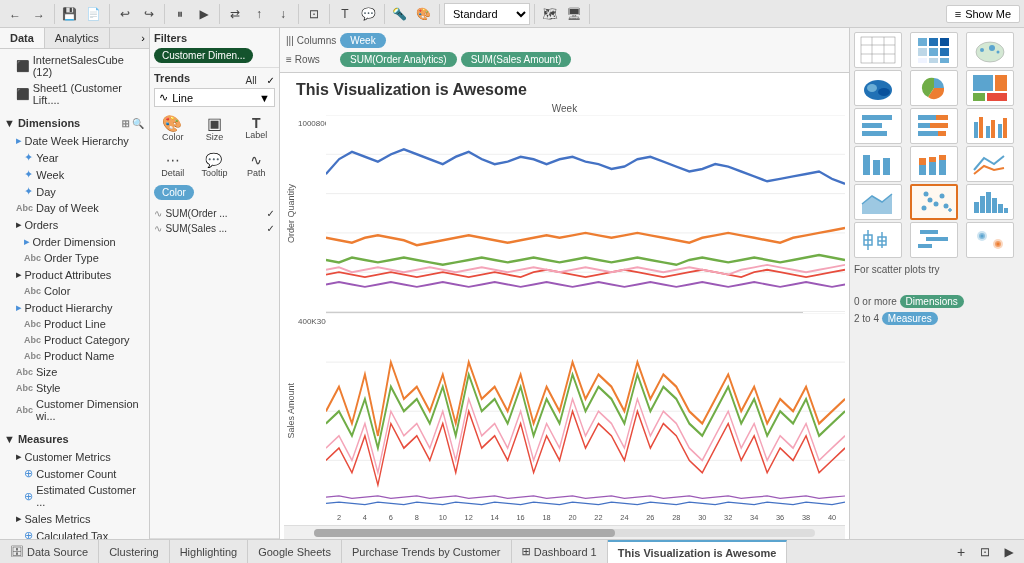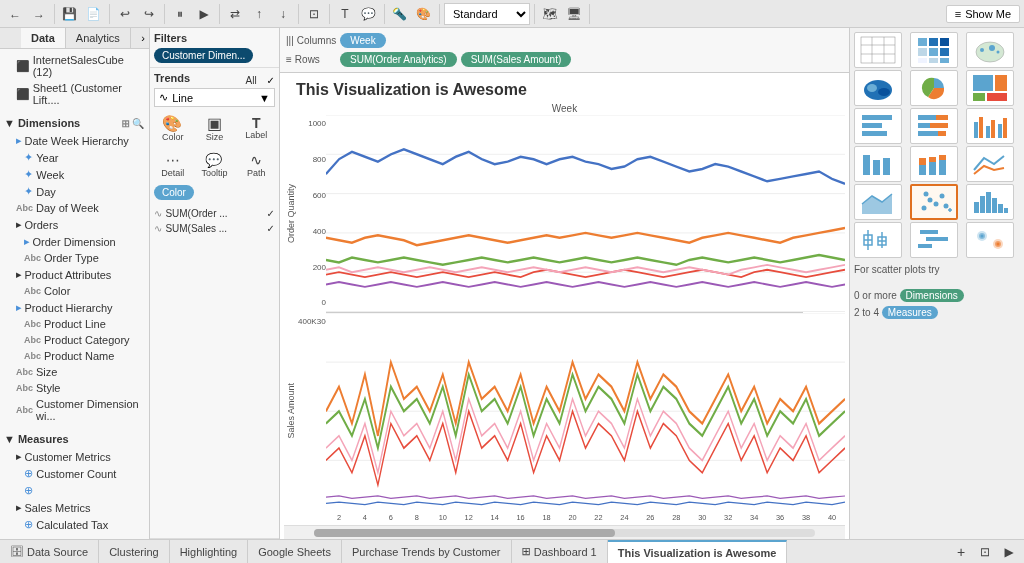--- a/index.html
+++ b/index.html
@@ -51,21 +51,20 @@
       width: 150px;
       background: #f7f7f7;
       border-right: 1px solid #ccc;
       overflow-y: auto;
       flex-shrink: 0;
     }
     .sidebar-tabs {
       display: flex;
       border-bottom: 1px solid #ccc;
       background: #e8e8e8;
-      padding-left: 21px;
     }
     .sidebar-tab {
       padding: 4px 10px;
       cursor: pointer;
       font-size: 11px;
       color: #333;
       border-right: 1px solid #ccc;
     }
     .sidebar-tab.active { background: #f7f7f7; font-weight: bold; }
     .sidebar-tab-arrow { margin-left: auto; padding: 4px 4px; cursor: pointer; font-size: 11px; }
@@ -97,21 +96,21 @@
 
     .panel-section {
       border-bottom: 1px solid #ddd;
       padding: 4px;
     }
     .panel-section-title {
       font-size: 11px; font-weight: bold; color: #333;
       margin-bottom: 4px;
     }
     .filter-chip {
-      background: #0c4a6e;
+      background: #14532d;
       color: white;
       border-radius: 10px;
       padding: 2px 8px;
       font-size: 10px;
       display: inline-block;
       cursor: pointer;
     }
 
     .marks-dropdown {
       display: flex; align-items: center;
@@ -447,20 +446,21 @@
       <div class="sidebar-item">
         <span>▸</span>
         <span>Customer Metrics</span>
       </div>
       <div class="sidebar-item sidebar-item-sub">
         <span style="color:#4a90d9">⊕</span>
         <span>Customer Count</span>
       </div>
       <div class="sidebar-item sidebar-item-sub">
         <span style="color:#4a90d9">⊕</span>
+        <span>Estimated Customer ...</span>
       </div>
       <div class="sidebar-item">
         <span>▸</span>
         <span>Sales Metrics</span>
       </div>
       <div class="sidebar-item sidebar-item-sub">
         <span style="color:#4a90d9">⊕</span>
         <span>Calculated Tax</span>
       </div>
 
@@ -559,21 +559,21 @@
       <div style="flex:1;display:flex;flex-direction:column;min-height:0;padding:0 4px 0 4px">
 
         <div style="text-align:center;font-size:10px;color:#555;margin-bottom:1px">Week</div>
 
         <div style="flex:1;display:flex;min-height:0;position:relative">
 
           <div style="width:14px;display:flex;align-items:center;justify-content:center;flex-shrink:0">
             <span style="writing-mode:vertical-rl;transform:rotate(180deg);font-size:9px;color:#555;white-space:nowrap">Order Quantity</span>
           </div>
 
-          <div style="width:28px;display:flex;flex-direction:column;justify-content:space-between;padding:4px 0;flex-shrink:0">
+          <div style="width:28px;display:flex;justify-content:space-between;padding:4px 0;flex-shrink:0">
             <span style="font-size:8px;color:#555;text-align:right">1000</span>
             <span style="font-size:8px;color:#555;text-align:right">800</span>
             <span style="font-size:8px;color:#555;text-align:right">600</span>
             <span style="font-size:8px;color:#555;text-align:right">400</span>
             <span style="font-size:8px;color:#555;text-align:right">200</span>
             <span style="font-size:8px;color:#555;text-align:right">0</span>
           </div>
 
           <svg style="flex:1;min-width:0" viewBox="0 0 560 160" preserveAspectRatio="none">
             <rect width="560" height="160" fill="white"></rect>
@@ -831,21 +831,21 @@
           <circle cx="10" cy="10" r="1.5" fill="#5ba4cf"></circle>
           <circle cx="26" cy="18" r="5" fill="#ed7d31" opacity="0.3"></circle>
           <circle cx="26" cy="18" r="3" fill="#ed7d31" opacity="0.6"></circle>
           <circle cx="26" cy="18" r="1.5" fill="#ed7d31"></circle>
         </svg>
       </div>
     </div>
 
     <div class="scatter-info">
       <div>For scatter plots try</div>
-      <div style="margin-top:14px">
+      <div style="margin-top:20px">
         <span>0 or more</span>
         <span class="scatter-chip">Dimensions</span>
       </div>
       <div style="margin-top:4px">
         <span>2 to 4</span>
         <span class="scatter-chip-blue">Measures</span>
       </div>
     </div>
   </div>
 

